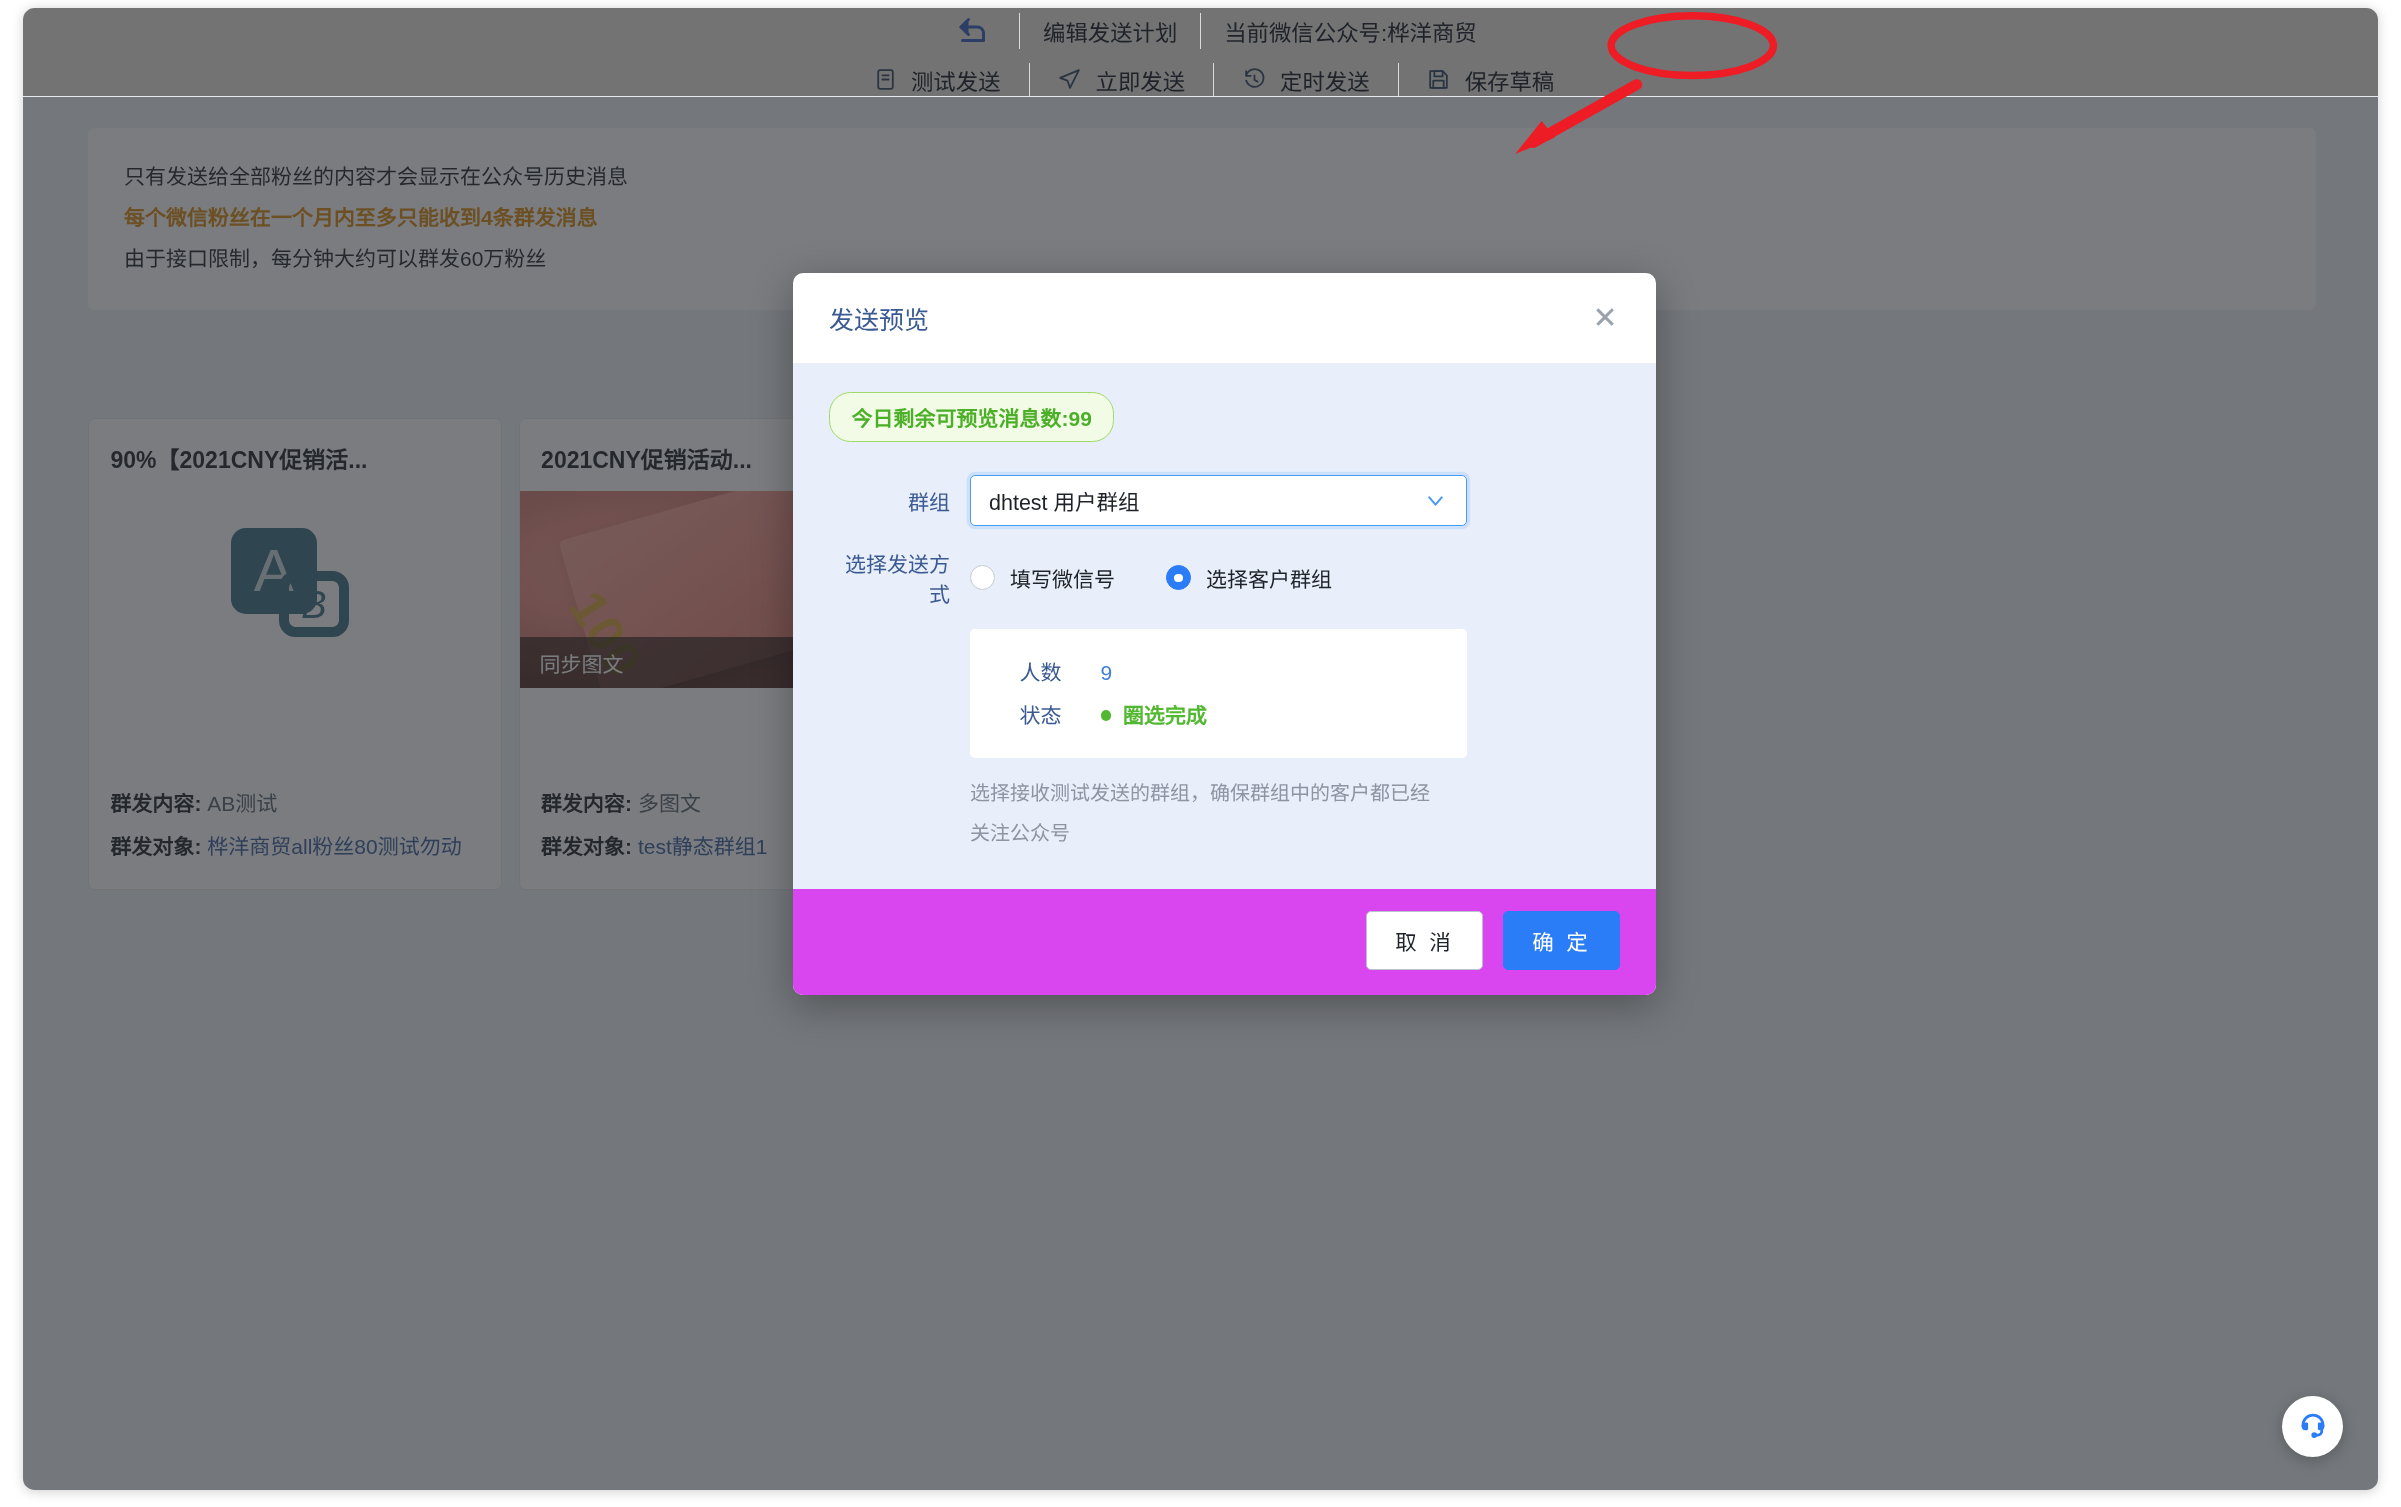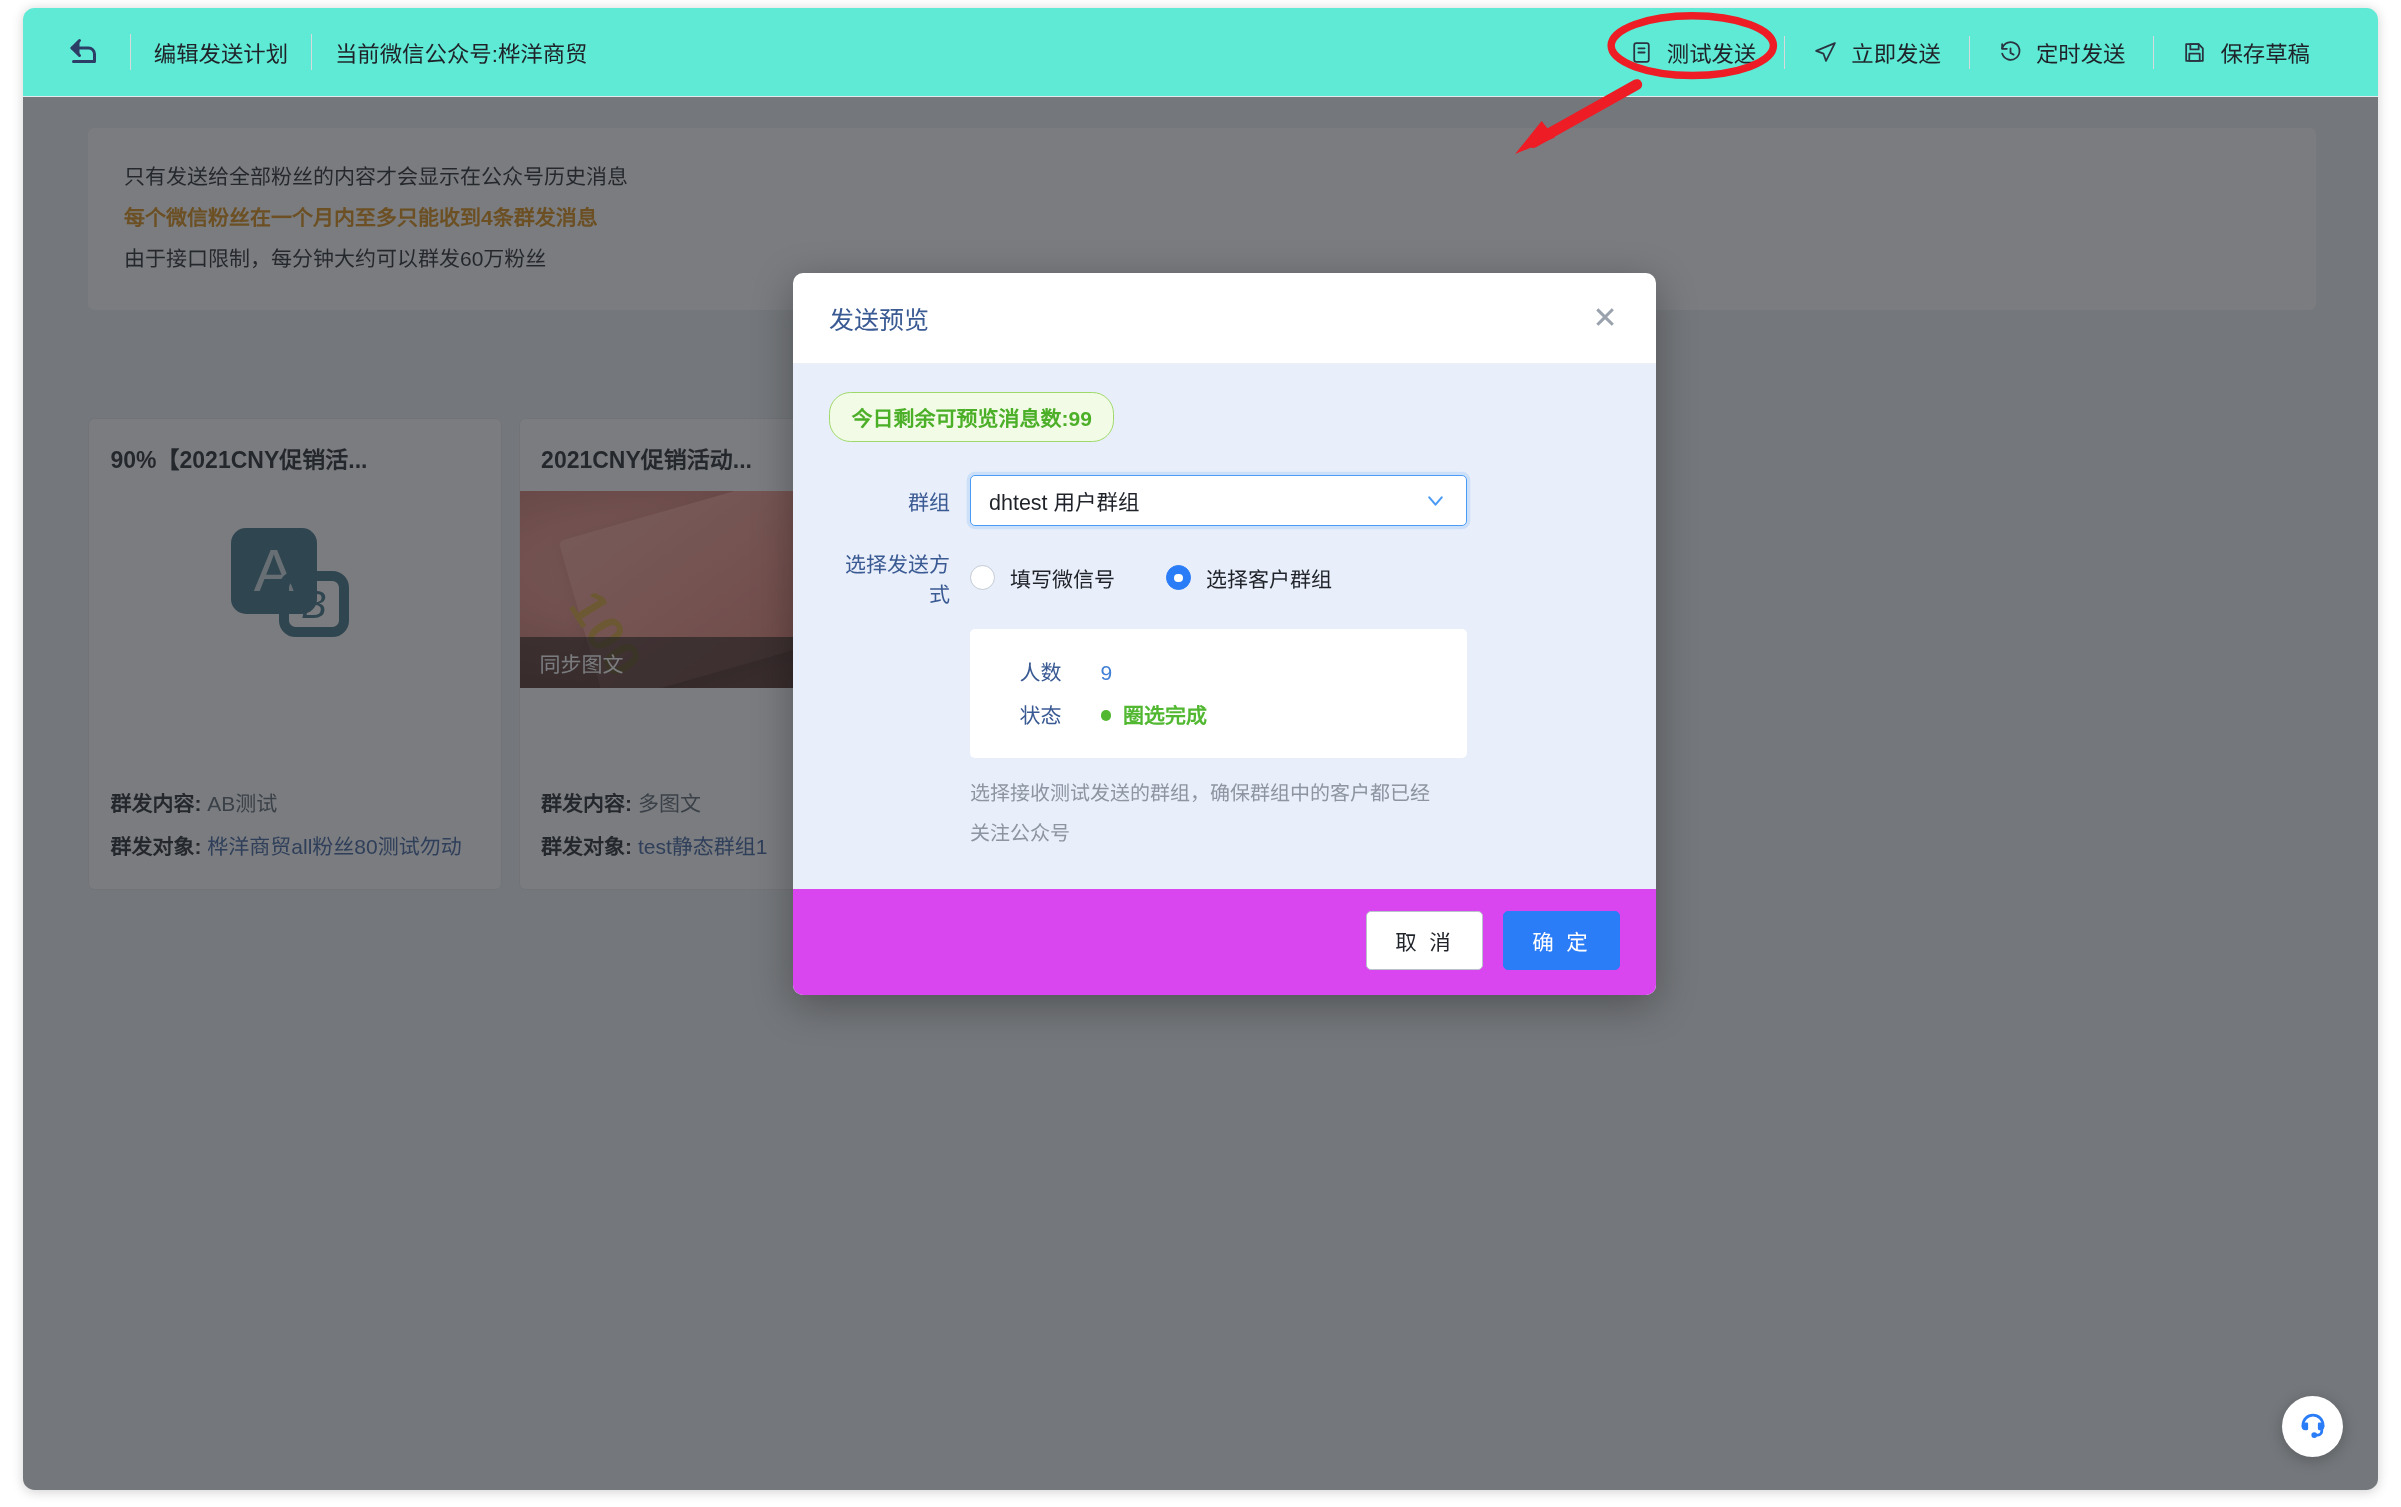--- a/index.html
+++ b/index.html
@@ -24,27 +24,28 @@
     overflow: hidden;
     box-shadow: 0 1.7px 11.6px rgba(0,0,0,0.18);
   }
 
   
   #header {
     position: absolute;
     left: 0; top: 0;
     width: 100%;
     height: 89px;
-    background: #5eead4;
+    background: #737373;
     display: flex;
     align-items: center;
     justify-content: space-between;
     box-sizing: border-box;
-    padding: 0 40px 0 38px;
+    padding: 0 12px 0 38px;
     border-bottom: 0.8px solid #e8e9ec;
+    flex-direction: column;
   }
   .header-left { display: flex; align-items: center; gap: 0; }
   .back-btn {
     width: 46px; height: 46px;
     display: flex; align-items: center; justify-content: center;
     cursor: pointer;
   }
   .vdiv {
     width: 0.8px; height: 36px;
     background: #d8dade;

